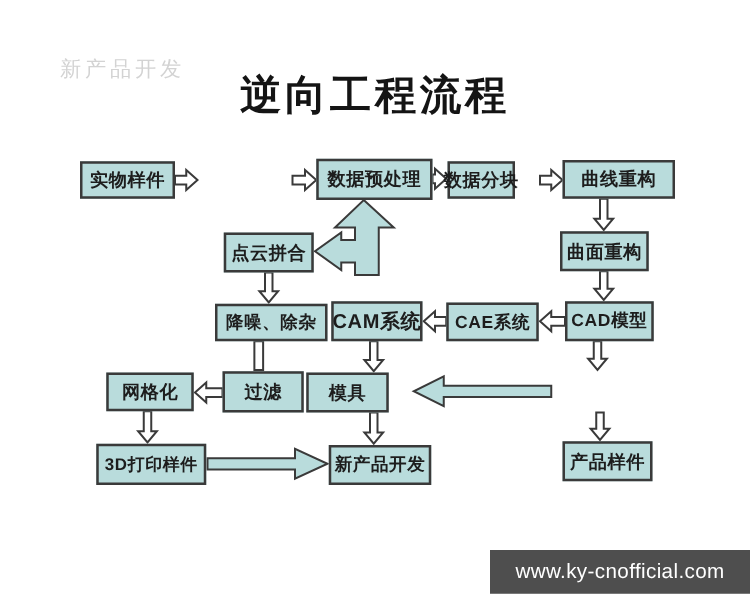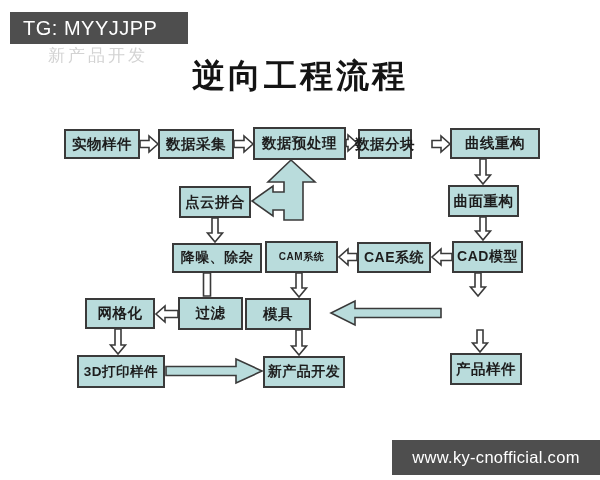--- a/index.html
+++ b/index.html
@@ -60,36 +60,32 @@
       <polygon points="296,273 296,288 291.5,288 299,297 306.5,288 302,288 302,273" fill="#ffffff" stroke="#3a3a3a" stroke-width="1.6"></polygon>
       <polygon points="296,330 296,346 291.5,346 299,355 306.5,346 302,346 302,330" fill="#ffffff" stroke="#3a3a3a" stroke-width="1.6"></polygon>
       <polygon points="115,329 115,345 110.5,345 118,354 125.5,345 121,345 121,329" fill="#ffffff" stroke="#3a3a3a" stroke-width="1.6"></polygon>
       <polygon points="475,273 475,287 470.5,287 478,296 485.5,287 481,287 481,273" fill="#ffffff" stroke="#3a3a3a" stroke-width="1.6"></polygon>
       <polygon points="477,330 477,343 472.5,343 480,352 487.5,343 483,343 483,330" fill="#ffffff" stroke="#3a3a3a" stroke-width="1.6"></polygon>
       <polygon points="203.5,273 210.5,273 210.5,296 203.5,296" fill="#ffffff" stroke="#3a3a3a" stroke-width="1.6"></polygon>
       <polygon points="441,308.5 355,308.5 355,301 331,313 355,325 355,317.5 441,317.5" fill="#b9dcdc" stroke="#3a3a3a" stroke-width="1.6"></polygon>
       <polygon points="166,366.5 236,366.5 236,359 262,371 236,383 236,375.5 166,375.5" fill="#b9dcdc" stroke="#3a3a3a" stroke-width="1.6"></polygon>
     </svg>
 
-  <div class="tag-bar">
-    <span>TG: MYYJJPP</span>
-  </div>
   <div class="brand-mark">新产品开发</div>
 
   <div class="diagram-title">逆向工程流程</div>
 
   <div class="node" style="left:64px;top:129px;width:76px;height:30px">实物样件</div>
-  <div class="node" style="left:158px;top:129px;width:76px;height:30px">数据采集</div>
   <div class="node" style="left:253px;top:127px;width:93px;height:33px">数据预处理</div>
   <div class="node" style="left:358px;top:129px;width:54px;height:30px">数据分块</div>
   <div class="node" style="left:450px;top:128px;width:90px;height:31px">曲线重构</div>
   <div class="node" style="left:179px;top:186px;width:72px;height:32px">点云拼合</div>
   <div class="node" style="left:448px;top:185px;width:71px;height:32px">曲面重构</div>
   <div class="node" style="left:172px;top:243px;width:90px;height:30px;font-size:14px">降噪、除杂</div>
-  <div class="node" style="left:265px;top:241px;width:73px;height:32px;font-size:10px">CAM系统</div>
+  <div class="node" style="left:265px;top:241px;width:73px;height:32px;font-size:16px">CAM系统</div>
   <div class="node" style="left:357px;top:242px;width:74px;height:31px;font-size:14px">CAE系统</div>
   <div class="node" style="left:452px;top:241px;width:71px;height:32px;font-size:14px">CAD模型</div>
   <div class="node" style="left:85px;top:298px;width:70px;height:31px">网格化</div>
   <div class="node" style="left:178px;top:297px;width:65px;height:33px">过滤</div>
   <div class="node" style="left:245px;top:298px;width:66px;height:32px">模具</div>
   <div class="node" style="left:77px;top:355px;width:88px;height:33px;font-size:13.5px">3D打印样件</div>
   <div class="node" style="left:263px;top:356px;width:82px;height:32px;font-size:14px">新产品开发</div>
   <div class="node" style="left:450px;top:353px;width:72px;height:32px">产品样件</div>
 
   <div class="site-bar">

